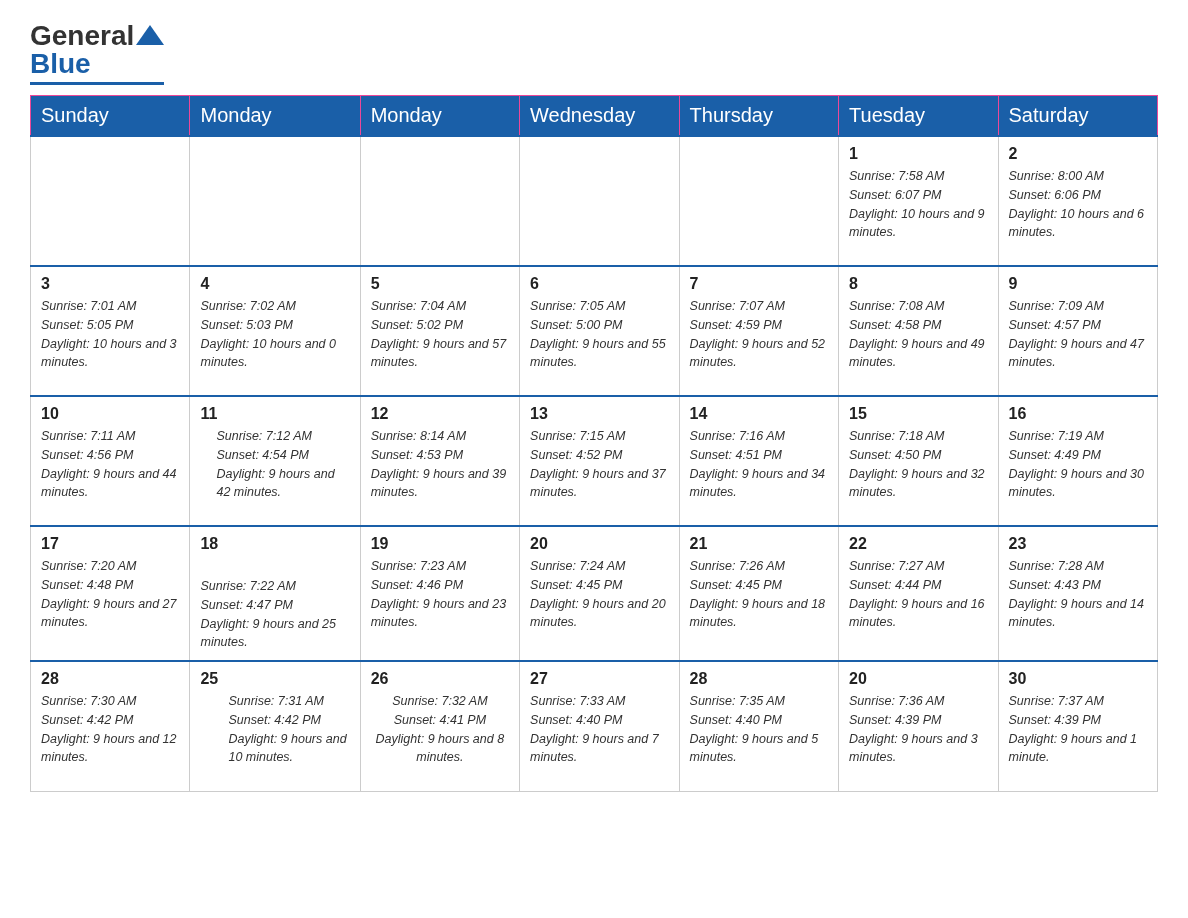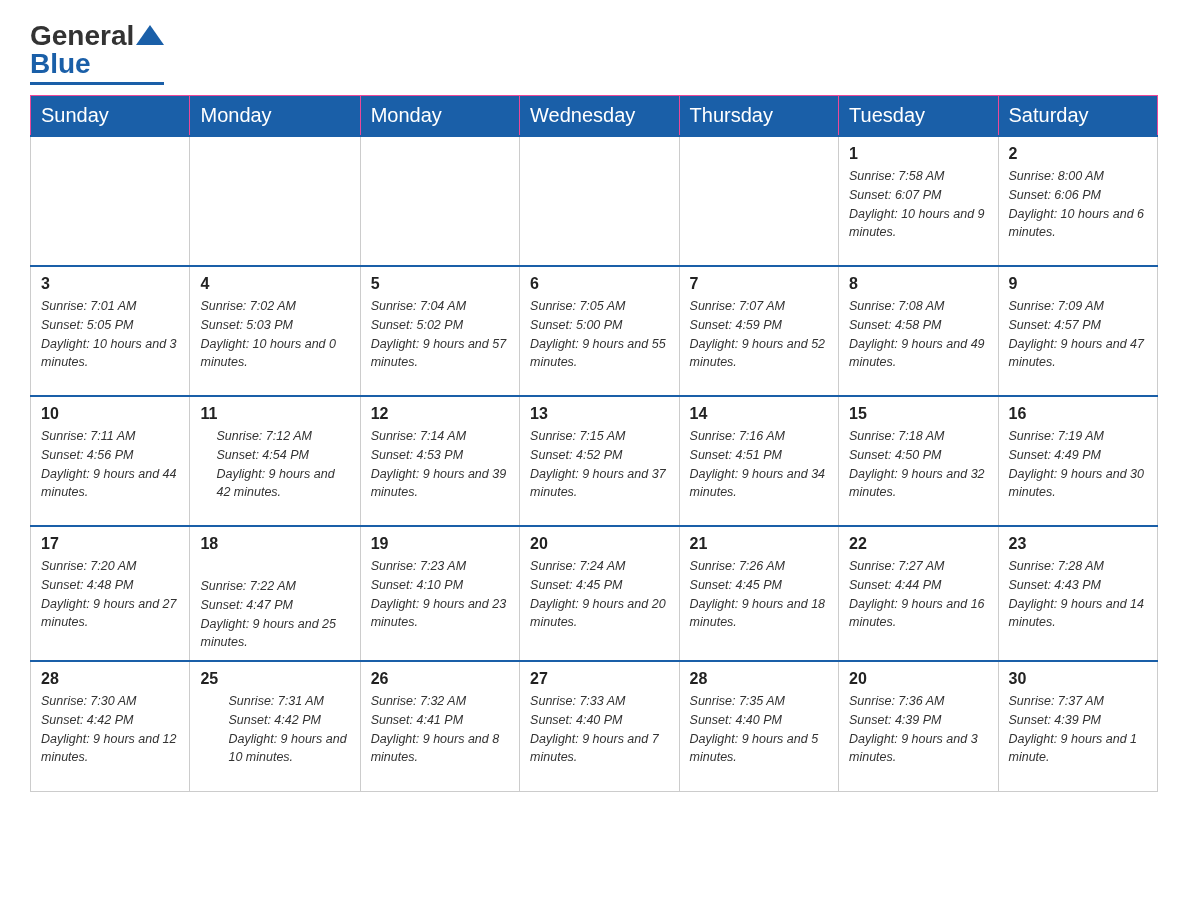--- a/index.html
+++ b/index.html
@@ -203,21 +203,21 @@
 Daylight: 9 hours and 44 minutes.</div>
         </td>
         <td>
           <span class="day-number">11</span>
           <div class="day-info" style="white-space: pre-line; margin-left: 16px;">Sunrise: 7:12 AM
 Sunset: 4:54 PM
 Daylight: 9 hours and 42 minutes.</div>
         </td>
         <td>
           <span class="day-number">12</span>
-          <div class="day-info" style="white-space: pre-line;">Sunrise: 7:14 AM
+          <div class="day-info" style="white-space: pre-line;">Sunrise: 8:14 AM
 Sunset: 4:53 PM
 Daylight: 9 hours and 39 minutes.</div>
         </td>
         <td>
           <span class="day-number">13</span>
           <div class="day-info" style="white-space: pre-line;">Sunrise: 7:15 AM
 Sunset: 4:52 PM
 Daylight: 9 hours and 37 minutes.</div>
         </td>
         <td>
@@ -248,21 +248,21 @@
         </td>
         <td>
           <span class="day-number">18</span>
           <div class="day-info" style="white-space: pre-line; margin-top: 24px;">Sunrise: 7:22 AM
 Sunset: 4:47 PM
 Daylight: 9 hours and 25 minutes.</div>
         </td>
         <td>
           <span class="day-number">19</span>
           <div class="day-info" style="white-space: pre-line;">Sunrise: 7:23 AM
-Sunset: 4:10 PM
+Sunset: 4:46 PM
 Daylight: 9 hours and 23 minutes.</div>
         </td>
         <td>
           <span class="day-number">20</span>
           <div class="day-info" style="white-space: pre-line;">Sunrise: 7:24 AM
 Sunset: 4:45 PM
 Daylight: 9 hours and 20 minutes.</div>
         </td>
         <td>
           <span class="day-number">21</span>
@@ -291,21 +291,21 @@
 Daylight: 9 hours and 12 minutes.</div>
         </td>
         <td>
           <span class="day-number">25</span>
           <div class="day-info" style="white-space: pre-line; margin-left: 28px;">Sunrise: 7:31 AM
 Sunset: 4:42 PM
 Daylight: 9 hours and 10 minutes.</div>
         </td>
         <td>
           <span class="day-number">26</span>
-          <div class="day-info" style="white-space: pre-line;">Sunrise: 7:32 AM
+          <div class="day-info" style="white-space: pre-line; text-align: center;">Sunrise: 7:32 AM
 Sunset: 4:41 PM
 Daylight: 9 hours and 8 minutes.</div>
         </td>
         <td>
           <span class="day-number">27</span>
           <div class="day-info" style="white-space: pre-line;">Sunrise: 7:33 AM
 Sunset: 4:40 PM
 Daylight: 9 hours and 7 minutes.</div>
         </td>
         <td>

